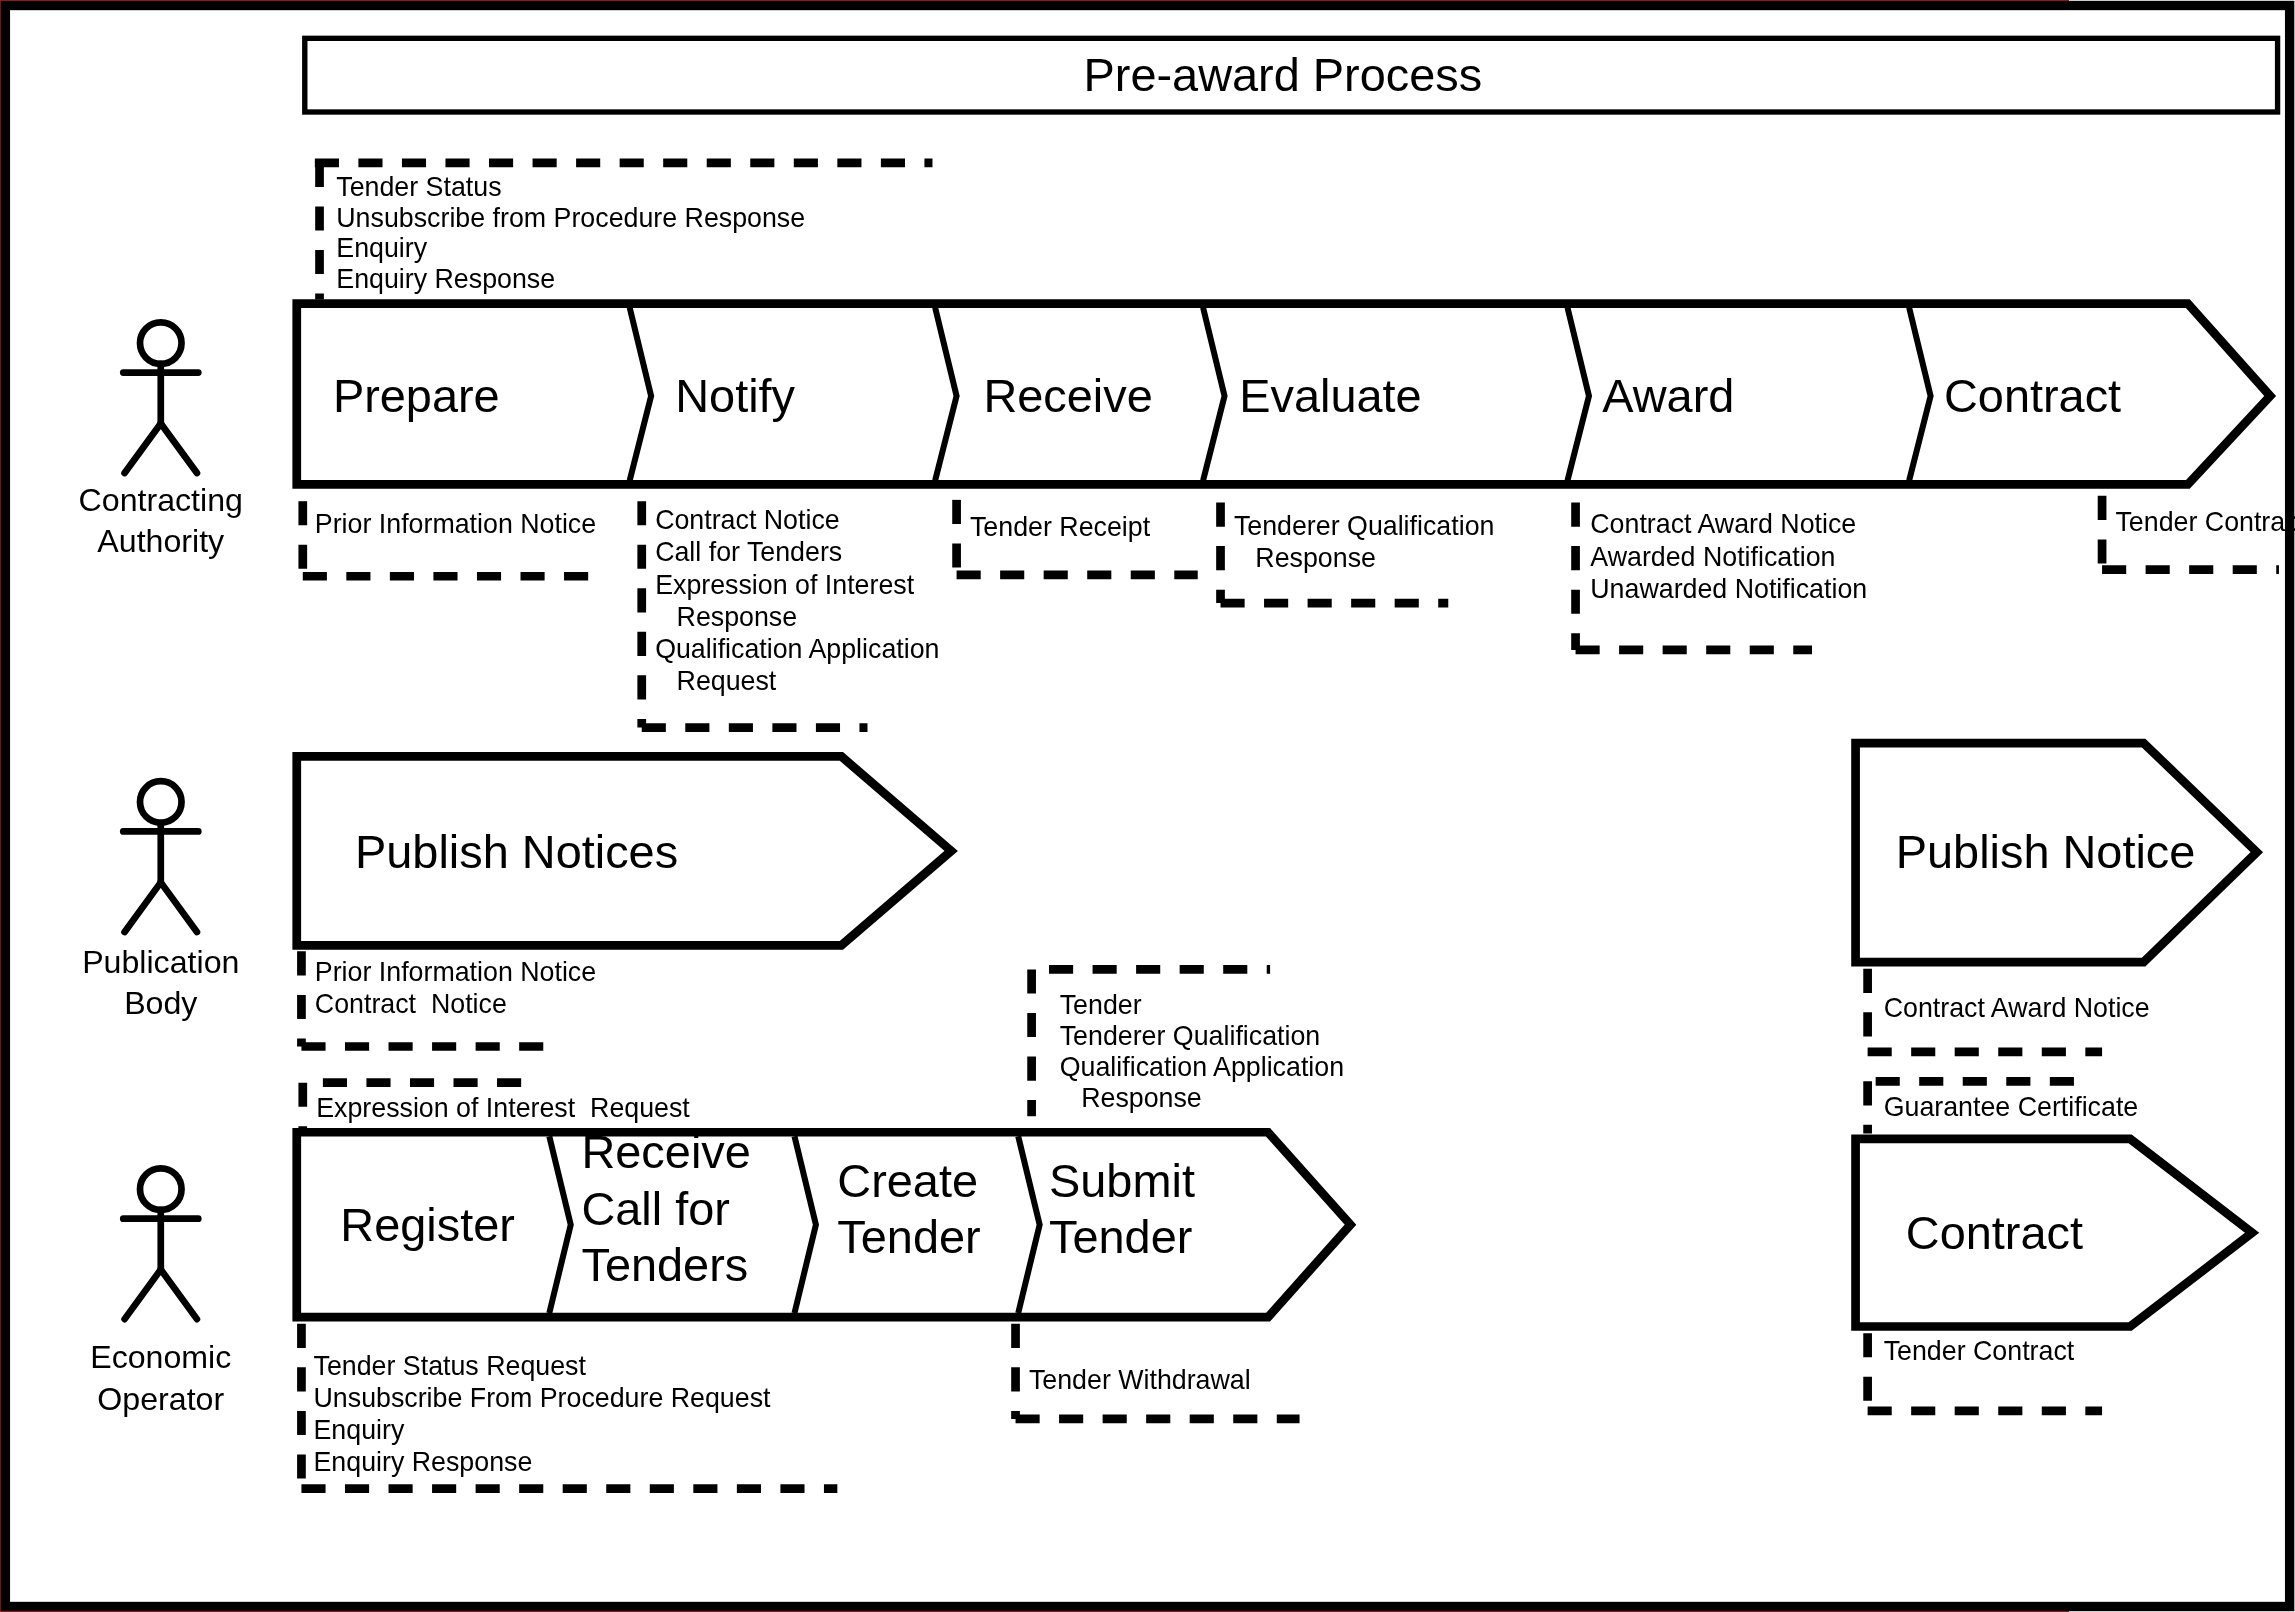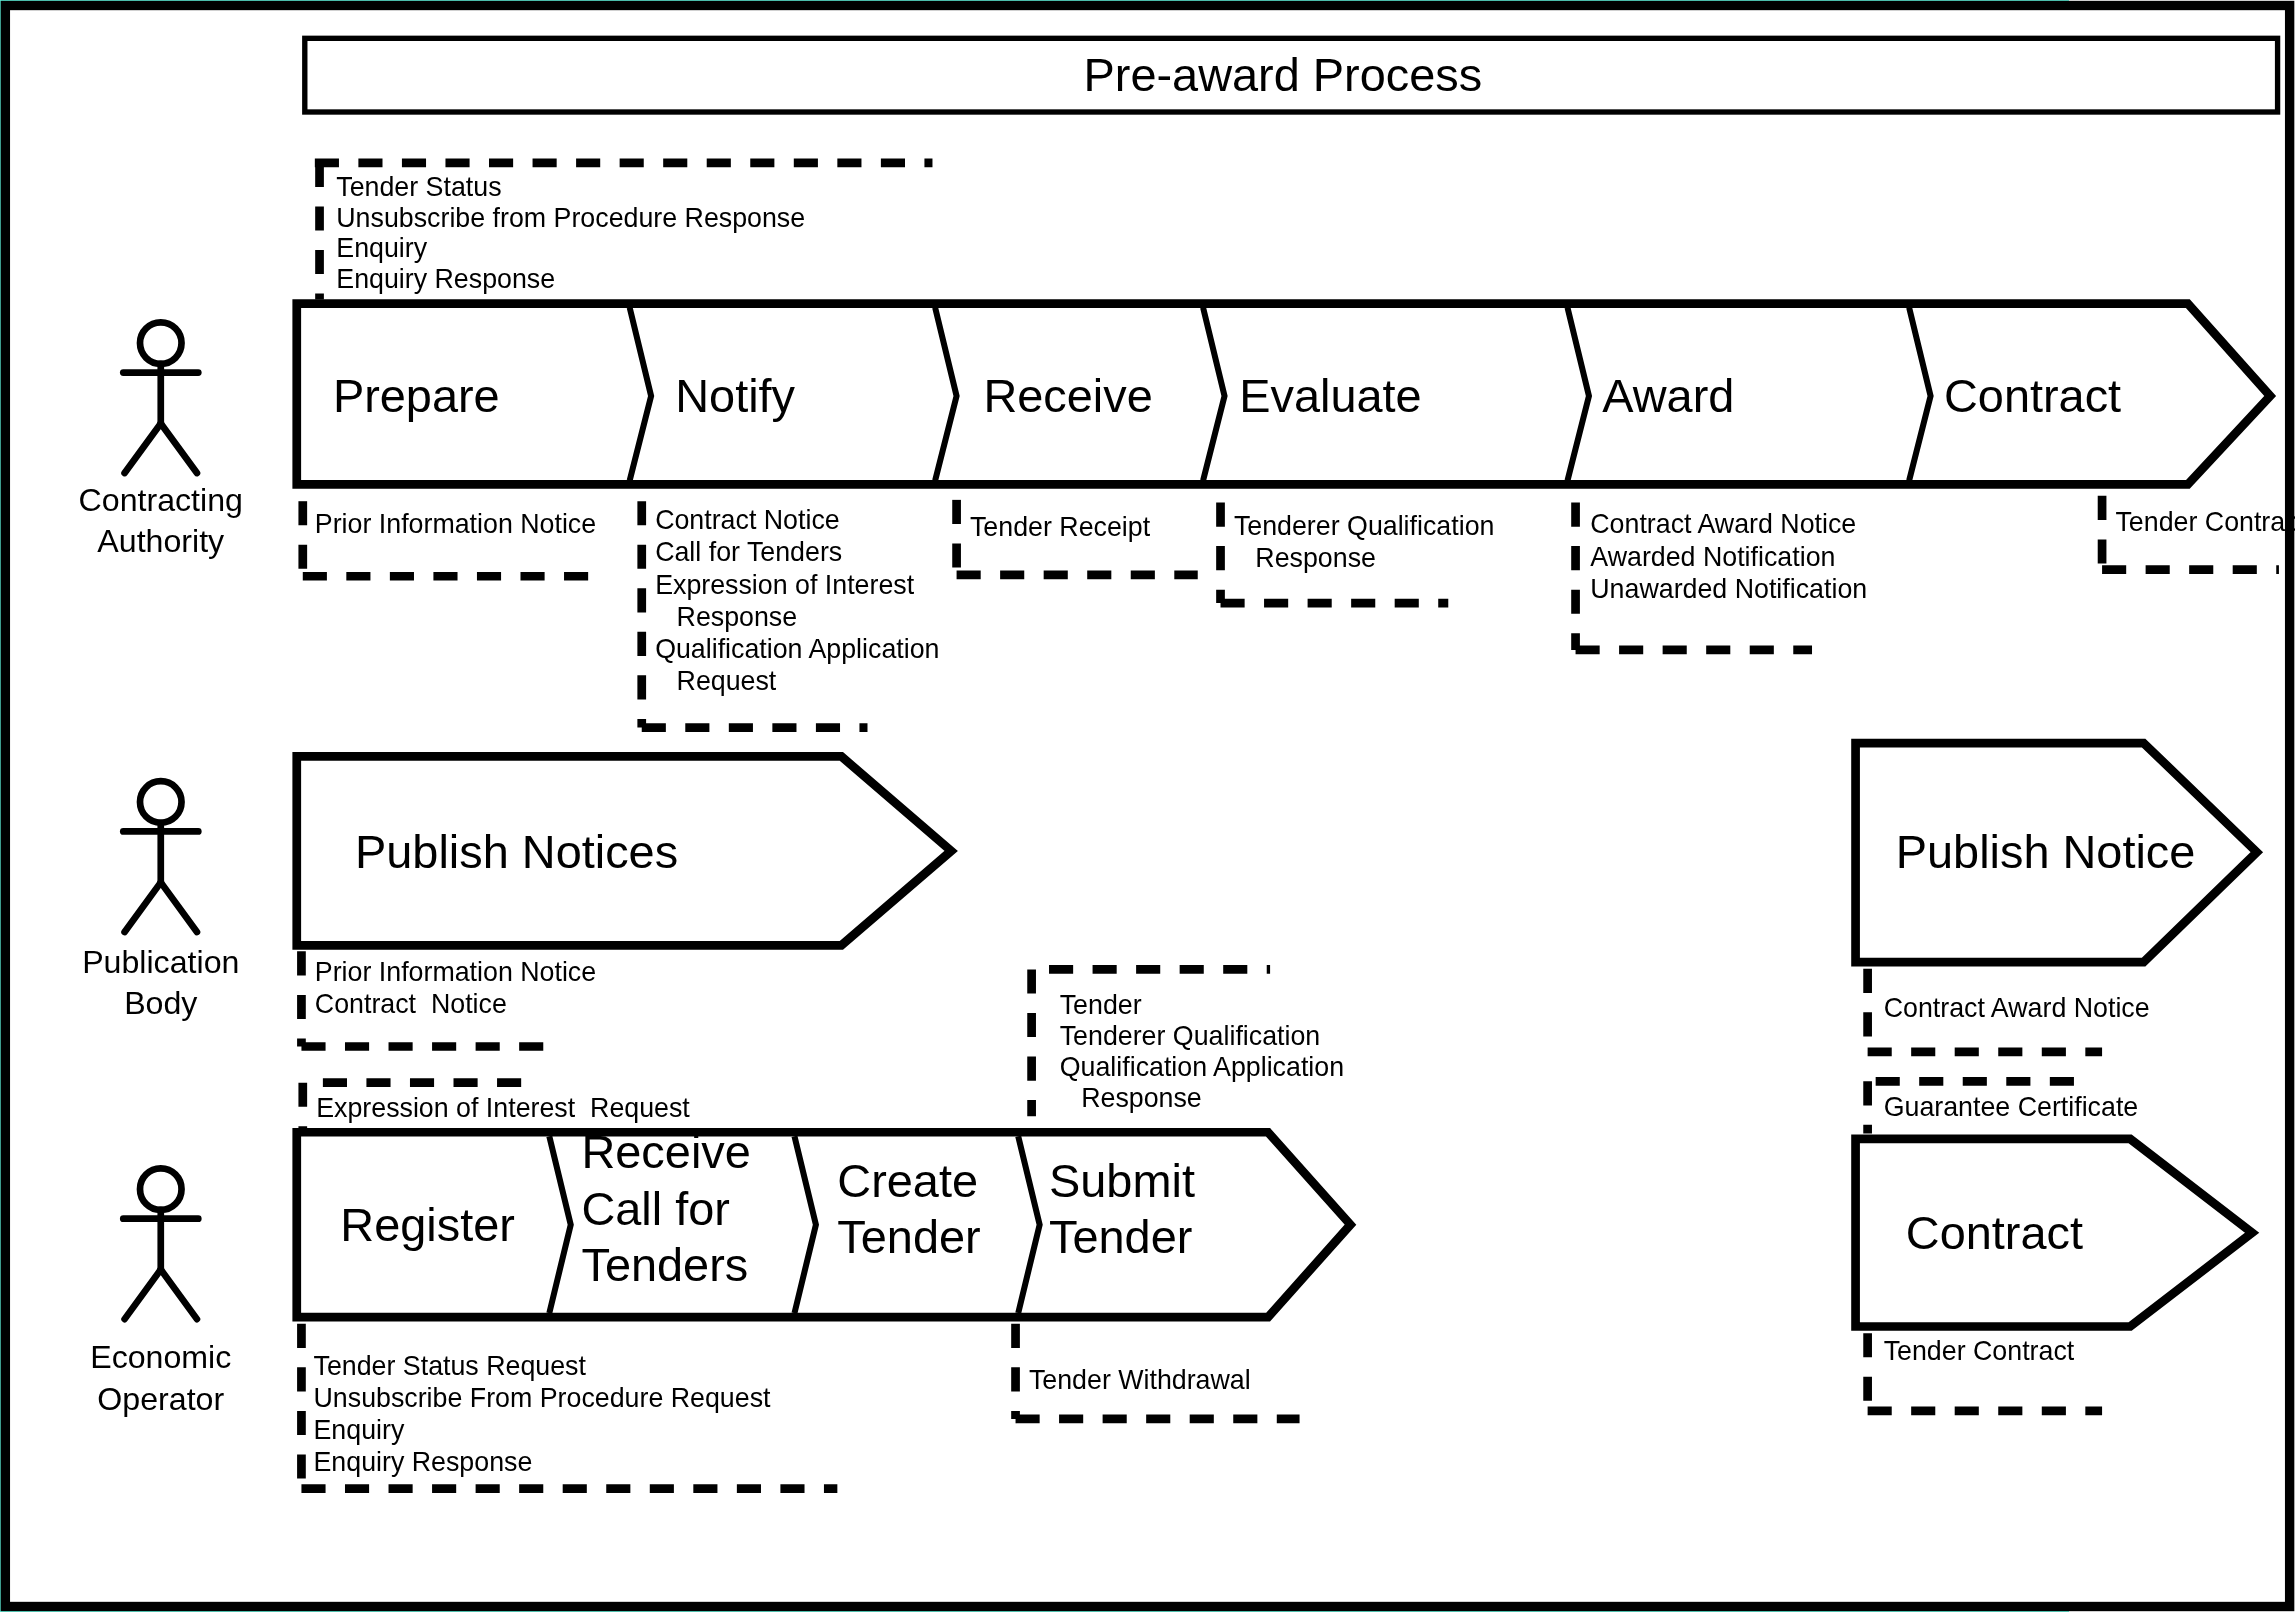--- a/index.html
+++ b/index.html
@@ -1,16 +1,16 @@
 <!DOCTYPE html>
 <html style="font-size:10.7px"><head>
 <meta charset="utf-8">
 <style>
   html,body { margin:0; padding:0; background:#fff; }
-  .page { width:2069px; height:1612px; position:relative; background:#5eead4; }
+  .page { width:2069px; height:1612px; position:relative; background:#b91c1c; }
   svg { display:block; font-family:"Liberation Sans", sans-serif; }
   svg text { fill:#000; white-space:pre; }
   .outline   { fill:#fff; stroke:#000; stroke-width:14; }
   .box       { fill:#fff; stroke:#000; stroke-width:8;  }
   .band      { fill:#fff; stroke:#000; stroke-width:13; stroke-linejoin:miter; }
   .sep       { fill:none; stroke:#000; stroke-width:9;  }
   .dash      { fill:none; stroke:#000; stroke-width:13; stroke-dasharray:36 29; }
   .stick     { fill:none; stroke:#000; stroke-width:10; stroke-linecap:round; }
   .t-title   { font-size:70px; text-anchor:middle; }
   .t-step    { font-size:70px; }

